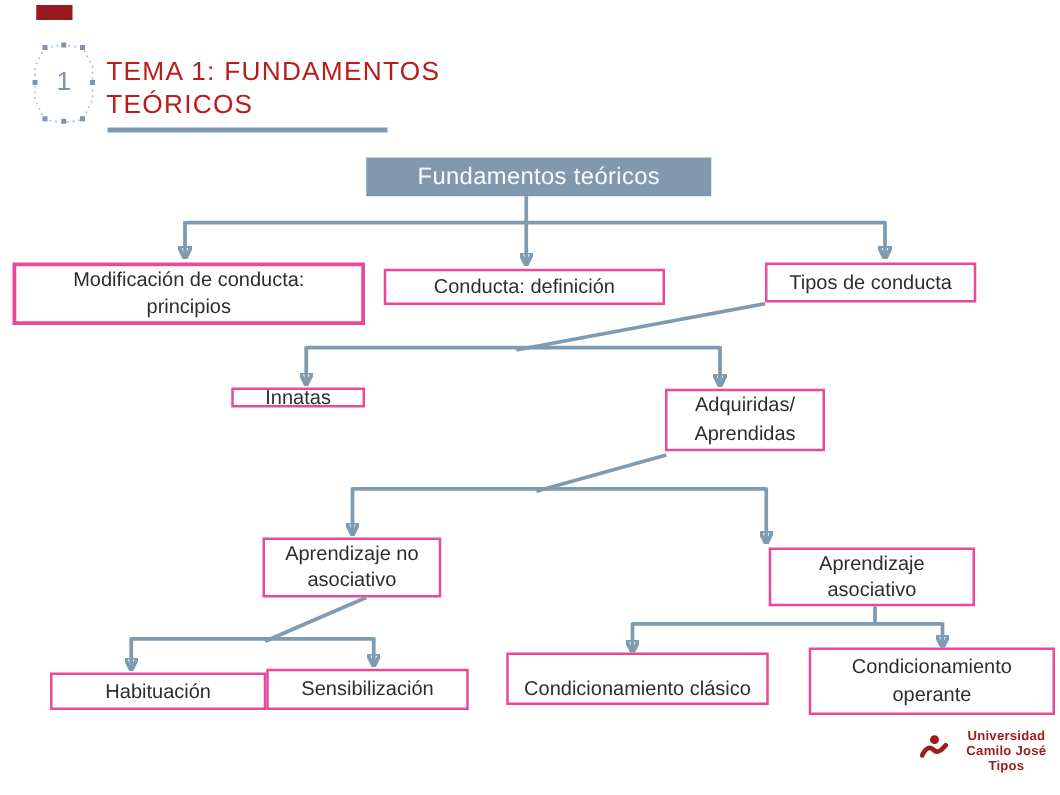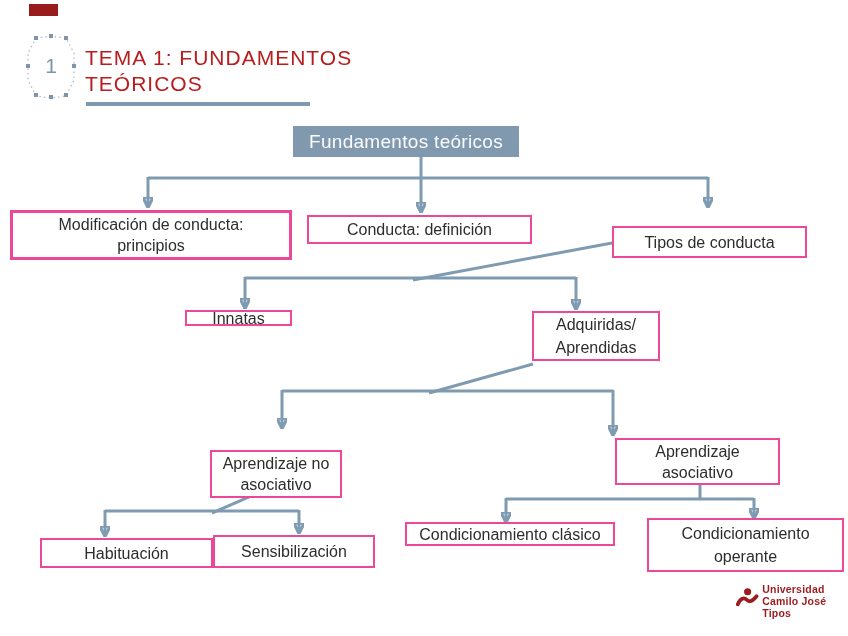--- a/index.html
+++ b/index.html
@@ -23,36 +23,36 @@
   .connectors{position:absolute;left:0;top:0;width:848px;height:636px;}
   .connectors path{stroke:#7F9BB2;stroke-width:3;fill:none;}
   
   .node{
     position:absolute;box-sizing:border-box;background:#ffffff;
     border:2px solid #ec4899;color:#2D2D2D;font-size:16px;
     display:flex;flex-direction:column;justify-content:center;align-items:center;
     text-align:center;line-height:21px;
   }
   .node.filled{background:#8099AF;border:none;color:#FAFCFD;font-size:19px;letter-spacing:0.3px;}
-  #n-root{left:293px;top:126px;width:226px;height:31px;}
+  #n-root{left:293px;top:126px;width:276px;height:31px;}
   #n-modificacion{left:10px;top:210px;width:282px;height:50px;border-width:3px;}
   #n-conducta{left:307px;top:215px;width:225px;height:29px;}
-  #n-tipos{left:612px;top:226px;width:195px;height:32px;}
+  #n-tipos{left:612px;top:210px;width:169px;height:32px;}
   #n-innatas{left:185px;top:310px;width:107px;height:16px;}
   #n-adquiridas{left:532px;top:311px;width:128px;height:50px;line-height:23px;}
-  #n-apr-no-asoc{left:210px;top:430px;width:132px;height:48px;margin-top:20px;}
+  #n-apr-no-asoc{left:210px;top:430px;width:143px;height:48px;}
   #n-apr-asoc{left:615px;top:438px;width:165px;height:47px;}
   #n-habituacion{left:40px;top:538px;width:173px;height:30px;}
   #n-sensibilizacion{left:213px;top:535px;width:162px;height:33px;}
-  #n-cond-clasico{left:405px;top:522px;width:210px;height:24px;}
+  #n-cond-clasico{left:405px;top:522px;width:210px;height:42px;justify-content:flex-end;}
   #n-cond-operante{left:647px;top:518px;width:197px;height:54px;line-height:23px;text-align:right;}
   
   .logo{position:absolute;left:736px;top:583px;display:flex;align-items:flex-start;}
   .logo-icon{width:26px;height:26px;margin-top:2px;}
-  .logo-text{color:#9C1B1E;font-size:10.5px;font-weight:bold;line-height:12px;margin-left:3px;letter-spacing:0.2px;}
+  .logo-text{color:#9C1B1E;font-size:10.5px;font-weight:bold;line-height:12px;margin-left:3px;letter-spacing:0.2px;text-align:center;}
 </style>
 </head>
 <body>
 
 <div class="page">
 
   <div class="accent-mark"></div>
 
   <svg class="badge" viewBox="0 0 54 70" width="54" height="70">
     <path d="M12,6 L27,4 L42,6 L50,21 L50,48 L42,64 L27,66 L12,64 L4,48 L4,21 Z" fill="none" stroke="#A9BCCB" stroke-width="1.3" stroke-dasharray="1.5,3.2"></path>

